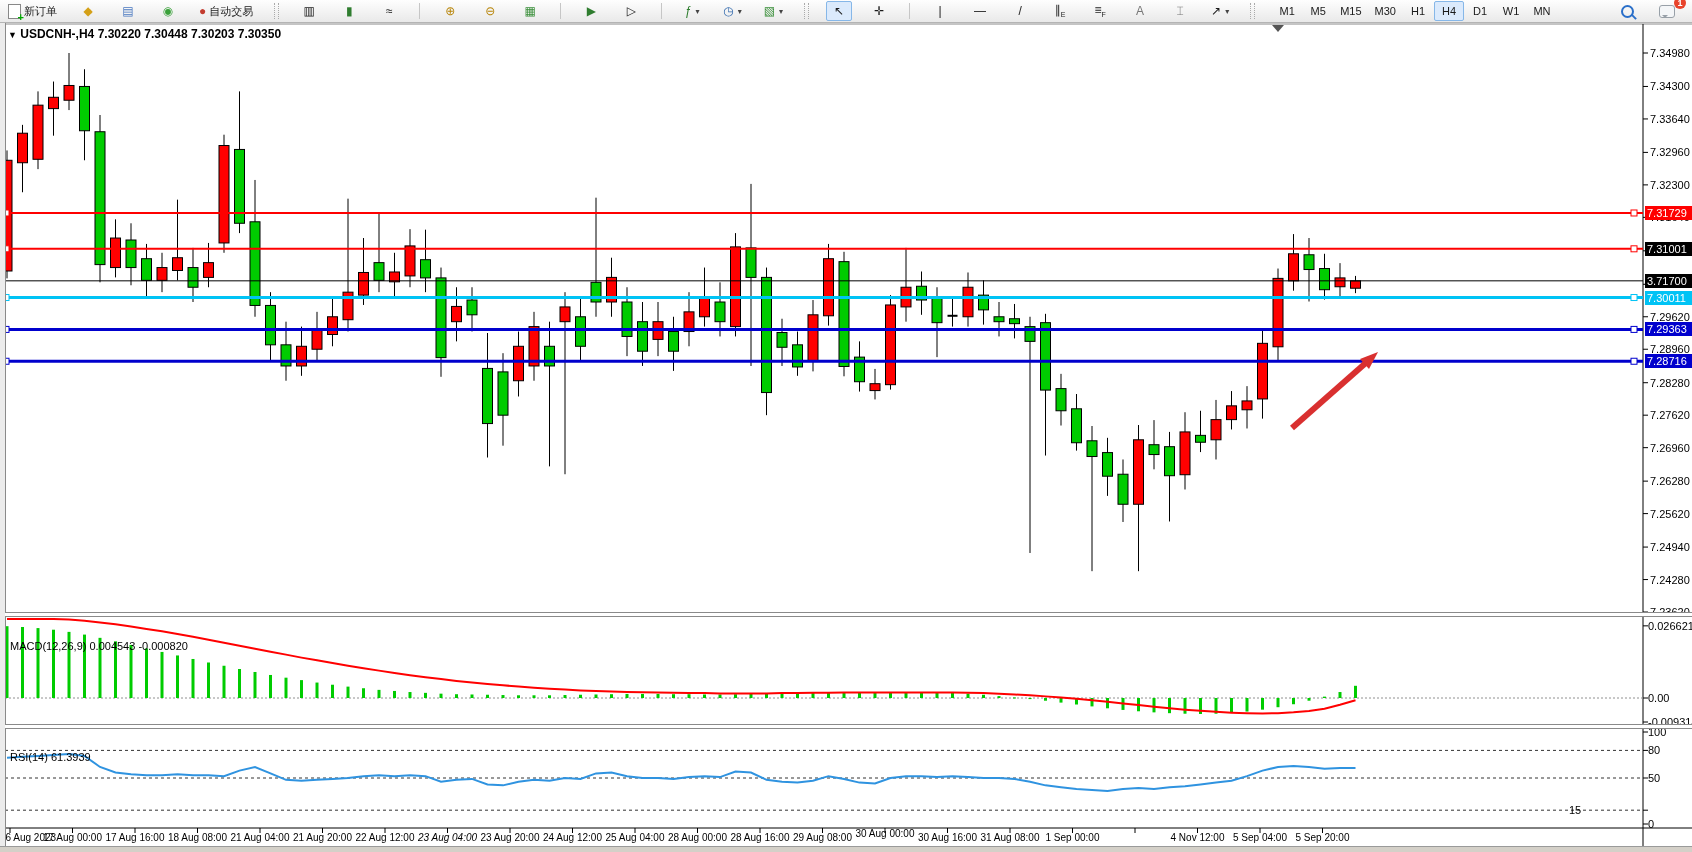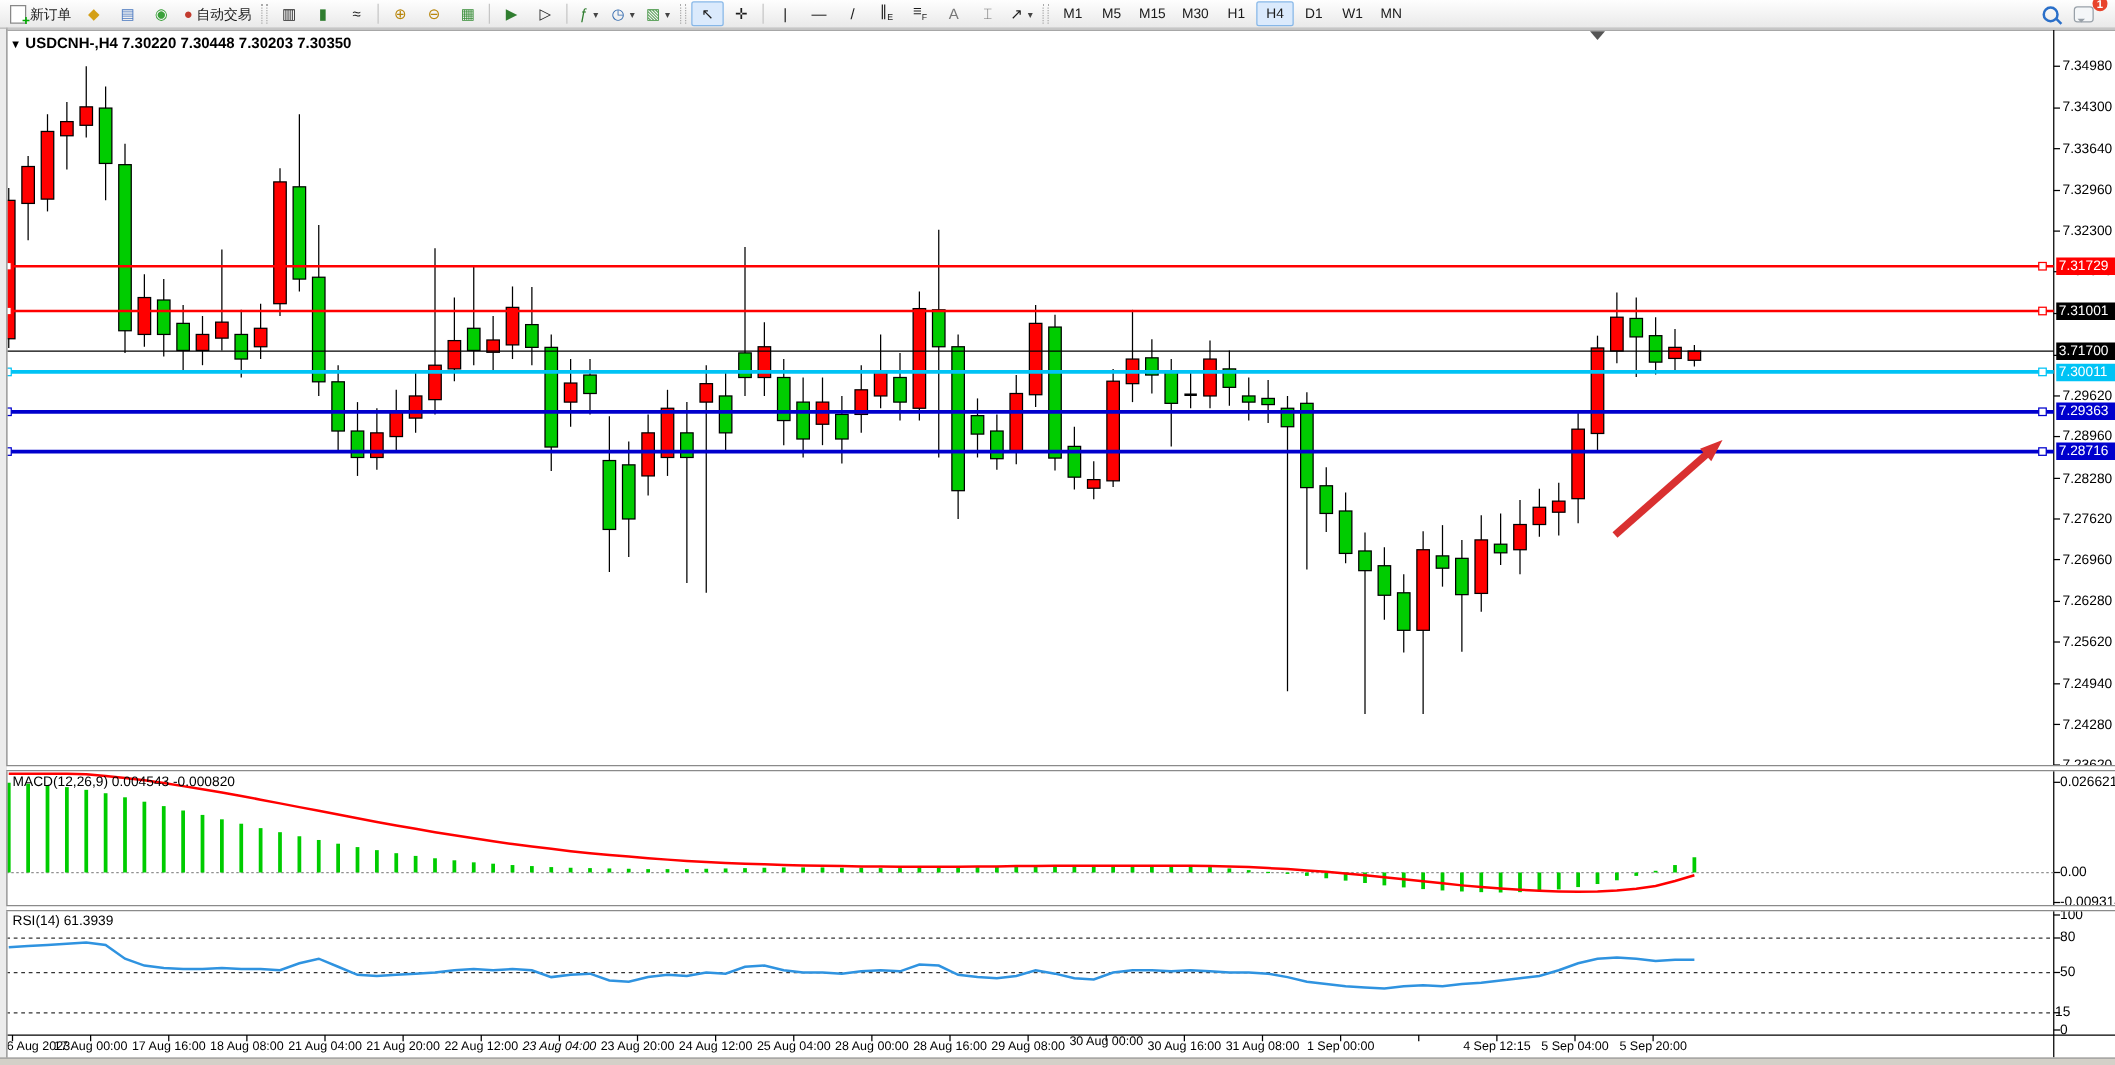--- a/index.html
+++ b/index.html
@@ -1,21 +1,21 @@
 <!DOCTYPE html>
 <html><head>
 <meta charset="utf-8">
 <style>
   html,body{margin:0;padding:0;background:#c8c8c8;}
   #screen{position:relative;width:1692px;height:852px;background:#ffffff;
           font-family:"Liberation Sans",sans-serif;overflow:hidden;}
   
   .toolbar{position:absolute;top:0;left:0;right:0;height:22px;
            background:linear-gradient(#fefefe,#e9e9e9);border-bottom:1px solid #b4b4b4;
-           display:flex;align-items:center;padding:0 4px;gap:1px;z-index:6;}
+           display:flex;align-items:center;padding:0 4px;gap:14px;z-index:6;}
   .tbtn{height:18px;min-width:18px;display:flex;align-items:center;justify-content:center;
         gap:3px;padding:0 3px;border:1px solid transparent;border-radius:2px;
         font-size:11px;color:#1a1a1a;cursor:default;white-space:nowrap;}
   .tbtn.pressed{background:#dbeafc;border-color:#86b7e8;}
   .tsep{width:1px;height:16px;background:#c6c6c6;margin:0 3px;}
   .gripsep{width:3px;height:16px;border-left:1px dotted #aaa;border-right:1px dotted #aaa;margin:0 3px;}
   .icon{font-size:12px;line-height:1;}
   .ic-doc{width:11px;height:13px;background:#fff;border:1px solid #888;position:relative;}
   .ic-doc::after{content:"+";position:absolute;right:-4px;bottom:-5px;color:#0a0;font-weight:700;font-size:11px;}
   .dd{font-size:8px;color:#444;margin-left:1px;}
@@ -27,21 +27,21 @@
   .bubble{width:14px;height:11px;border:1px solid #98a0a8;border-radius:3px;background:#f4f6f8;position:relative;}
   .bubble::after{content:"";position:absolute;left:2px;bottom:-4px;border:3px solid transparent;border-top-color:#98a0a8;}
   .cbadge{position:absolute;top:-5px;right:-7px;background:#e8442c;color:#fff;border-radius:50%;
           width:12px;height:12px;font-size:9px;line-height:12px;text-align:center;font-weight:700;}
   
   .axlbl{position:absolute;font-size:11px;color:#000;z-index:2;white-space:nowrap;}
   .tlbl{position:absolute;top:832px;font-size:10px;color:#000;z-index:2;white-space:nowrap;transform:translateX(-50%);}
   .badge{position:absolute;left:1645px;width:46px;height:14px;color:#fff;font-size:11px;
          line-height:14px;padding-left:2px;z-index:3;}
   .title{position:absolute;left:8px;top:27px;font-size:12px;font-weight:700;color:#000;z-index:4;}
-  .indlbl{position:absolute;font-size:11px;color:#000;z-index:4;}
+  .indlbl{position:absolute;font-size:11px;color:#000;z-index:4;margin-top:20px;}
   .panesep{position:absolute;left:5px;right:0;height:3px;background:#fff;
            border-top:1px solid #8a8a8a;border-bottom:1px solid #8a8a8a;z-index:4;}
   .bottomstrip{position:absolute;left:0;right:0;top:846px;height:6px;background:#d4d0c8;border-top:1px solid #9a9a9a;z-index:4;}
   .leftedge{position:absolute;left:0;top:22px;bottom:0;width:5px;background:#ececec;border-right:1px solid #8a8a8a;z-index:4;}
   svg#plot{position:absolute;left:0;top:0;z-index:1;}
 </style>
 </head>
 <body>
 
 <div id="screen">
@@ -535,21 +535,21 @@
       <div class="axlbl" style="left: 1650px; top: 507.606px;">7.25620</div>
       <div class="axlbl" style="left: 1650px; top: 541.068px;">7.24940</div>
       <div class="axlbl" style="left: 1650px; top: 573.547px;">7.24280</div>
       <div class="axlbl" style="left: 1650px; top: 606.026px;">7.23620</div>
       <div class="axlbl" style="left: 1648px; top: 619.857px;">0.026621</div>
       <div class="axlbl" style="left: 1648px; top: 692px;">0.00</div>
       <div class="axlbl" style="left: 1648px; top: 716px;">-0.009314</div>
       <div class="axlbl" style="left: 1648px; top: 726px;">100</div>
       <div class="axlbl" style="left: 1648px; top: 744.4px;">80</div>
       <div class="axlbl" style="left: 1648px; top: 772px;">50</div>
-      <div class="axlbl" style="left: 1644px; top: 804.2px;">15</div>
+      <div class="axlbl" style="left: 1569px; top: 804.2px;">15</div>
       <div class="axlbl" style="left: 1648px; top: 818px;">0</div>
       <div class="badge" style="top: 205.982px; background: rgb(255, 0, 0);">7.31729</div>
       <div class="badge" style="top: 241.807px; background: #000000;">7.31001</div>
       <div class="badge" style="top: 273.842px; background: rgb(0, 0, 0);">3.71700</div>
       <div class="badge" style="top: 290.524px; background: rgb(0, 195, 245);">7.30011</div>
       <div class="badge" style="top: 322.413px; background: rgb(0, 0, 205);">7.29363</div>
       <div class="badge" style="top: 354.251px; background: rgb(0, 0, 205);">7.28716</div>
       <div class="tlbl" style="left: 28px; top: 832px;">16 Aug 2023</div>
       <div class="tlbl" style="left: 72.5px; top: 832px;">17 Aug 00:00</div>
       <div class="tlbl" style="left: 135px; top: 832px;">17 Aug 16:00</div>
@@ -562,17 +562,17 @@
       <div class="tlbl" style="left: 572.5px; top: 832px;">24 Aug 12:00</div>
       <div class="tlbl" style="left: 635px; top: 832px;">25 Aug 04:00</div>
       <div class="tlbl" style="left: 697.5px; top: 832px;">28 Aug 00:00</div>
       <div class="tlbl" style="left: 760px; top: 832px;">28 Aug 16:00</div>
       <div class="tlbl" style="left: 822.5px; top: 832px;">29 Aug 08:00</div>
       <div class="tlbl" style="left: 885px; top: 828px;">30 Aug 00:00</div>
       <div class="tlbl" style="left: 947.5px; top: 832px;">30 Aug 16:00</div>
       <div class="tlbl" style="left: 1010px; top: 832px;">31 Aug 08:00</div>
       <div class="tlbl" style="left: 1072.5px; top: 832px;">1 Sep 00:00</div>
       <div class="tlbl" style="left: 1185px; top: 832px; margin-top: 28px;">1 Sep 16:00</div>
-      <div class="tlbl" style="left: 1197.5px; top: 832px;">4 Sep 12:15</div>
+      <div class="tlbl" style="left: 1197.5px; top: 832px;">4 Nov 12:00</div>
       <div class="tlbl" style="left: 1260px; top: 832px;">5 Sep 04:00</div>
       <div class="tlbl" style="left: 1322.5px; top: 832px;">5 Sep 20:00</div>
     </div>
 </div>
 
 </body></html>

